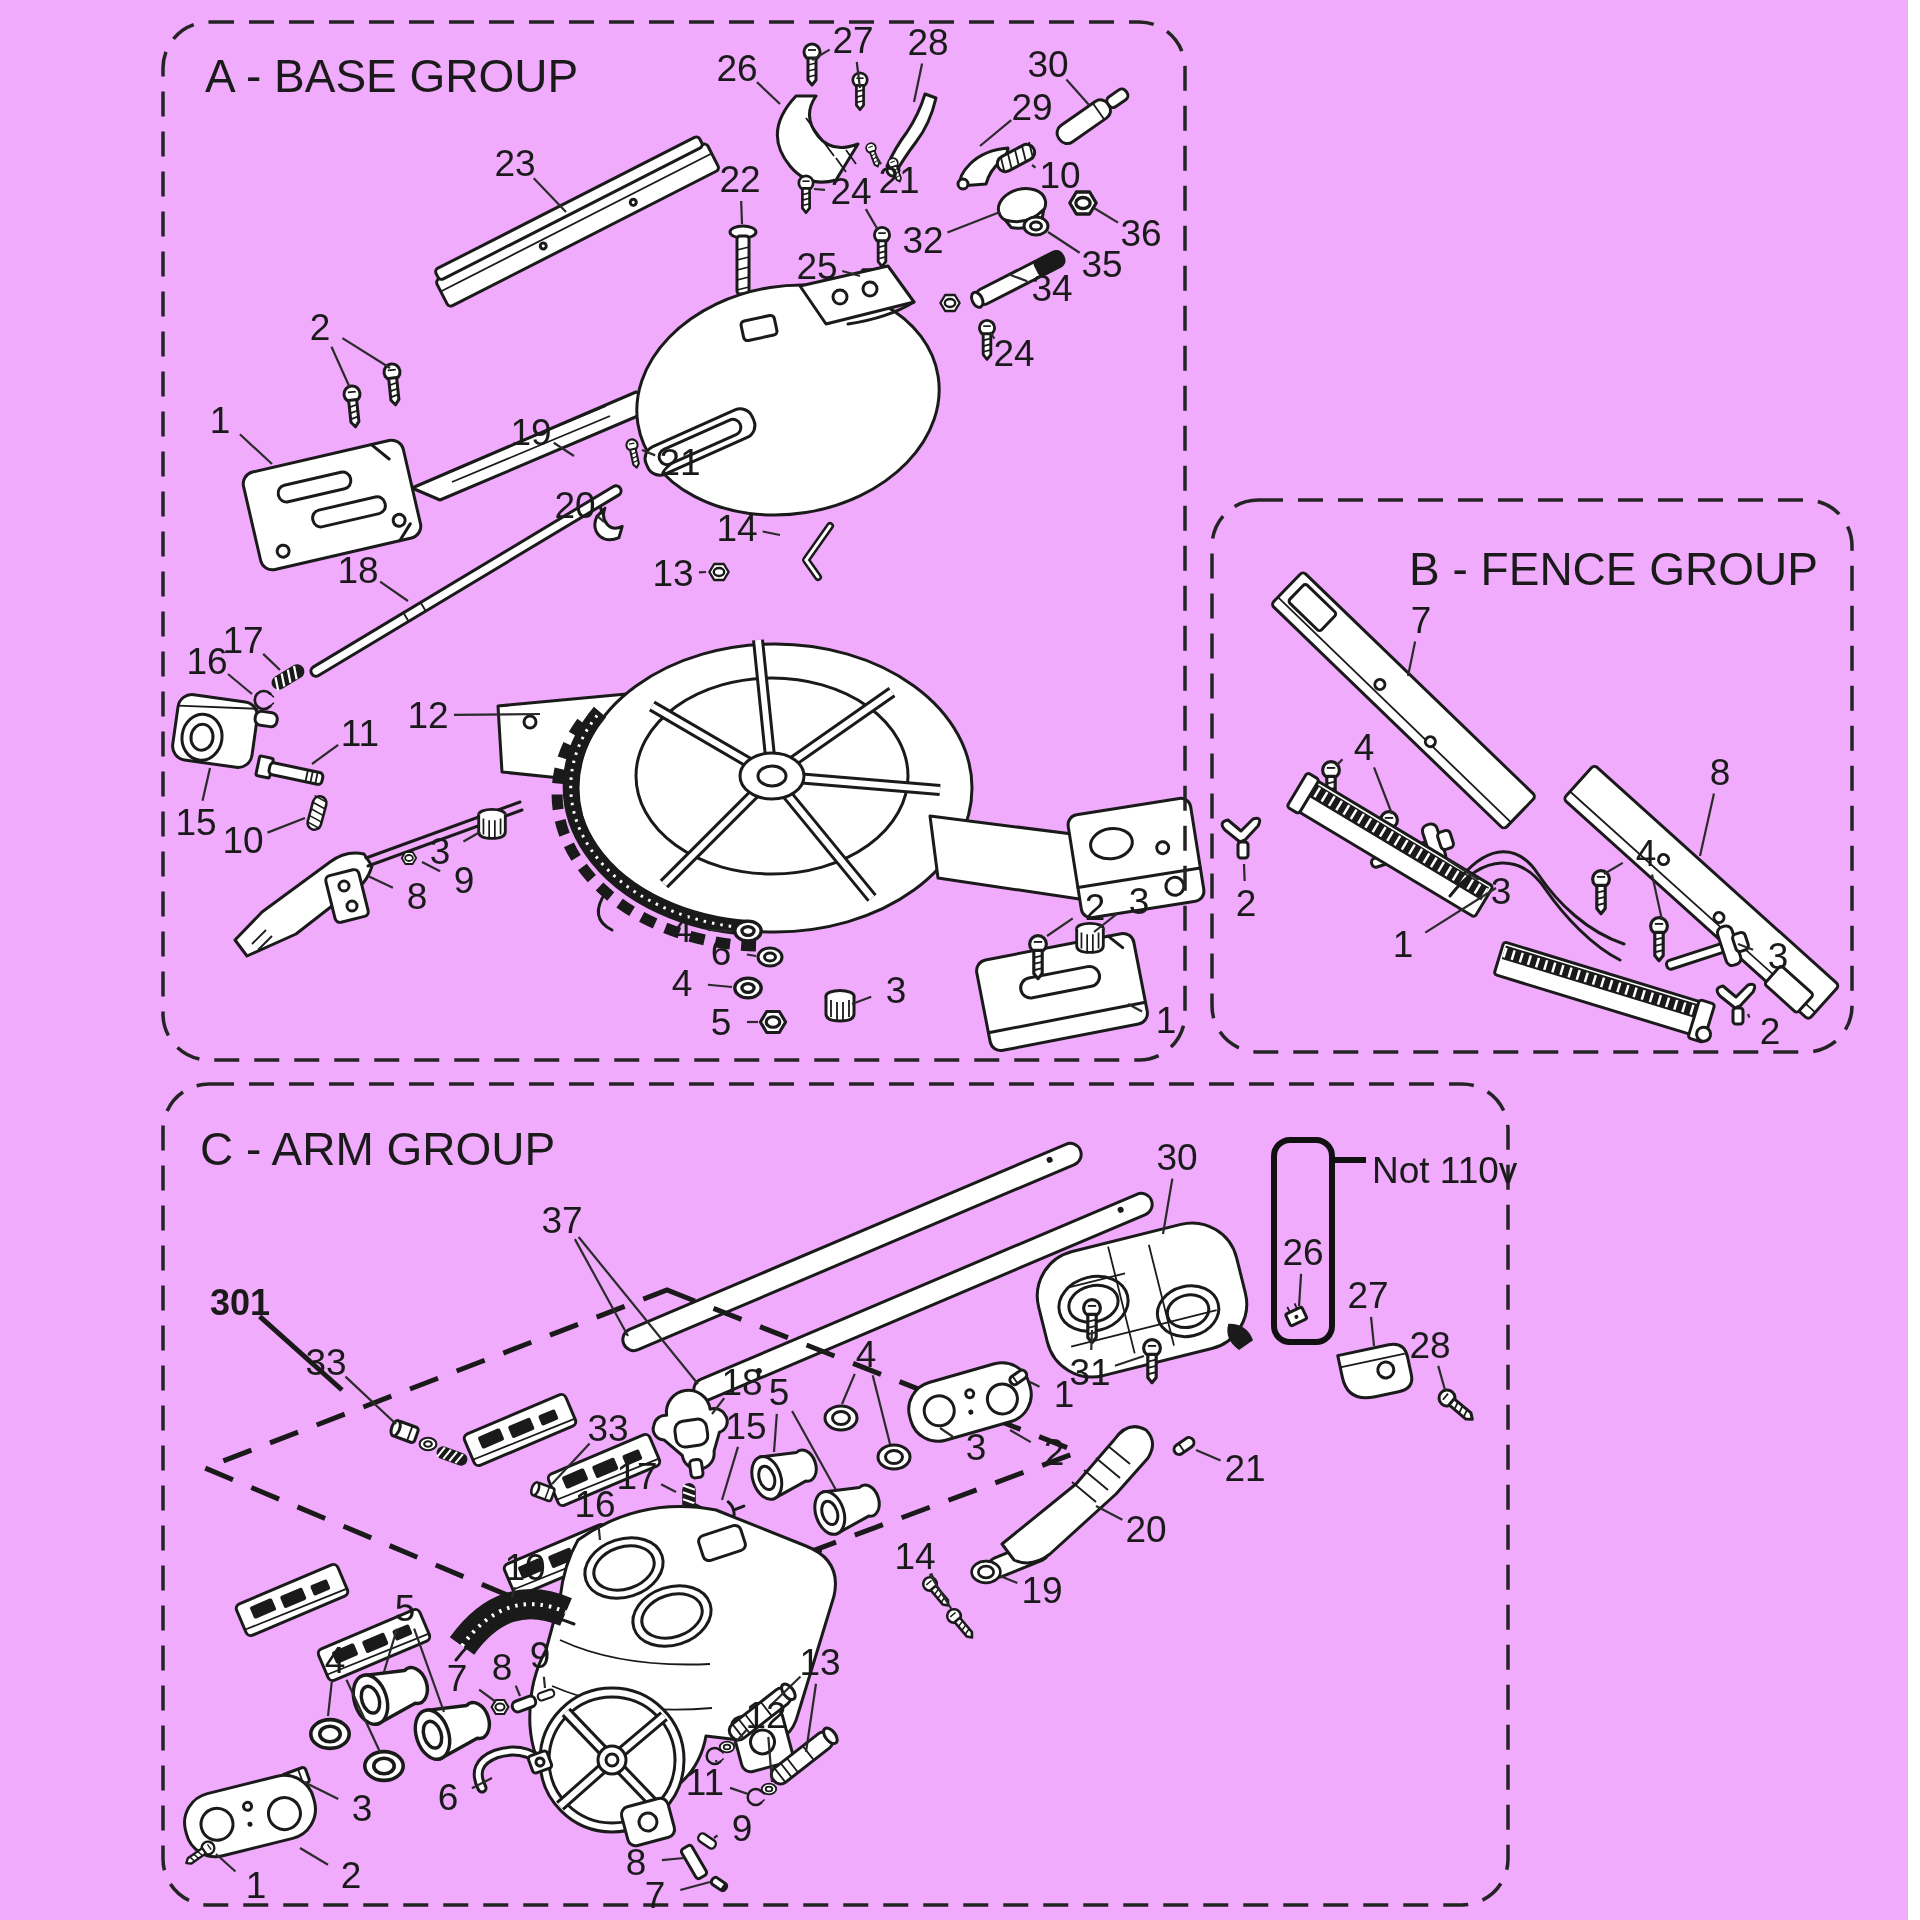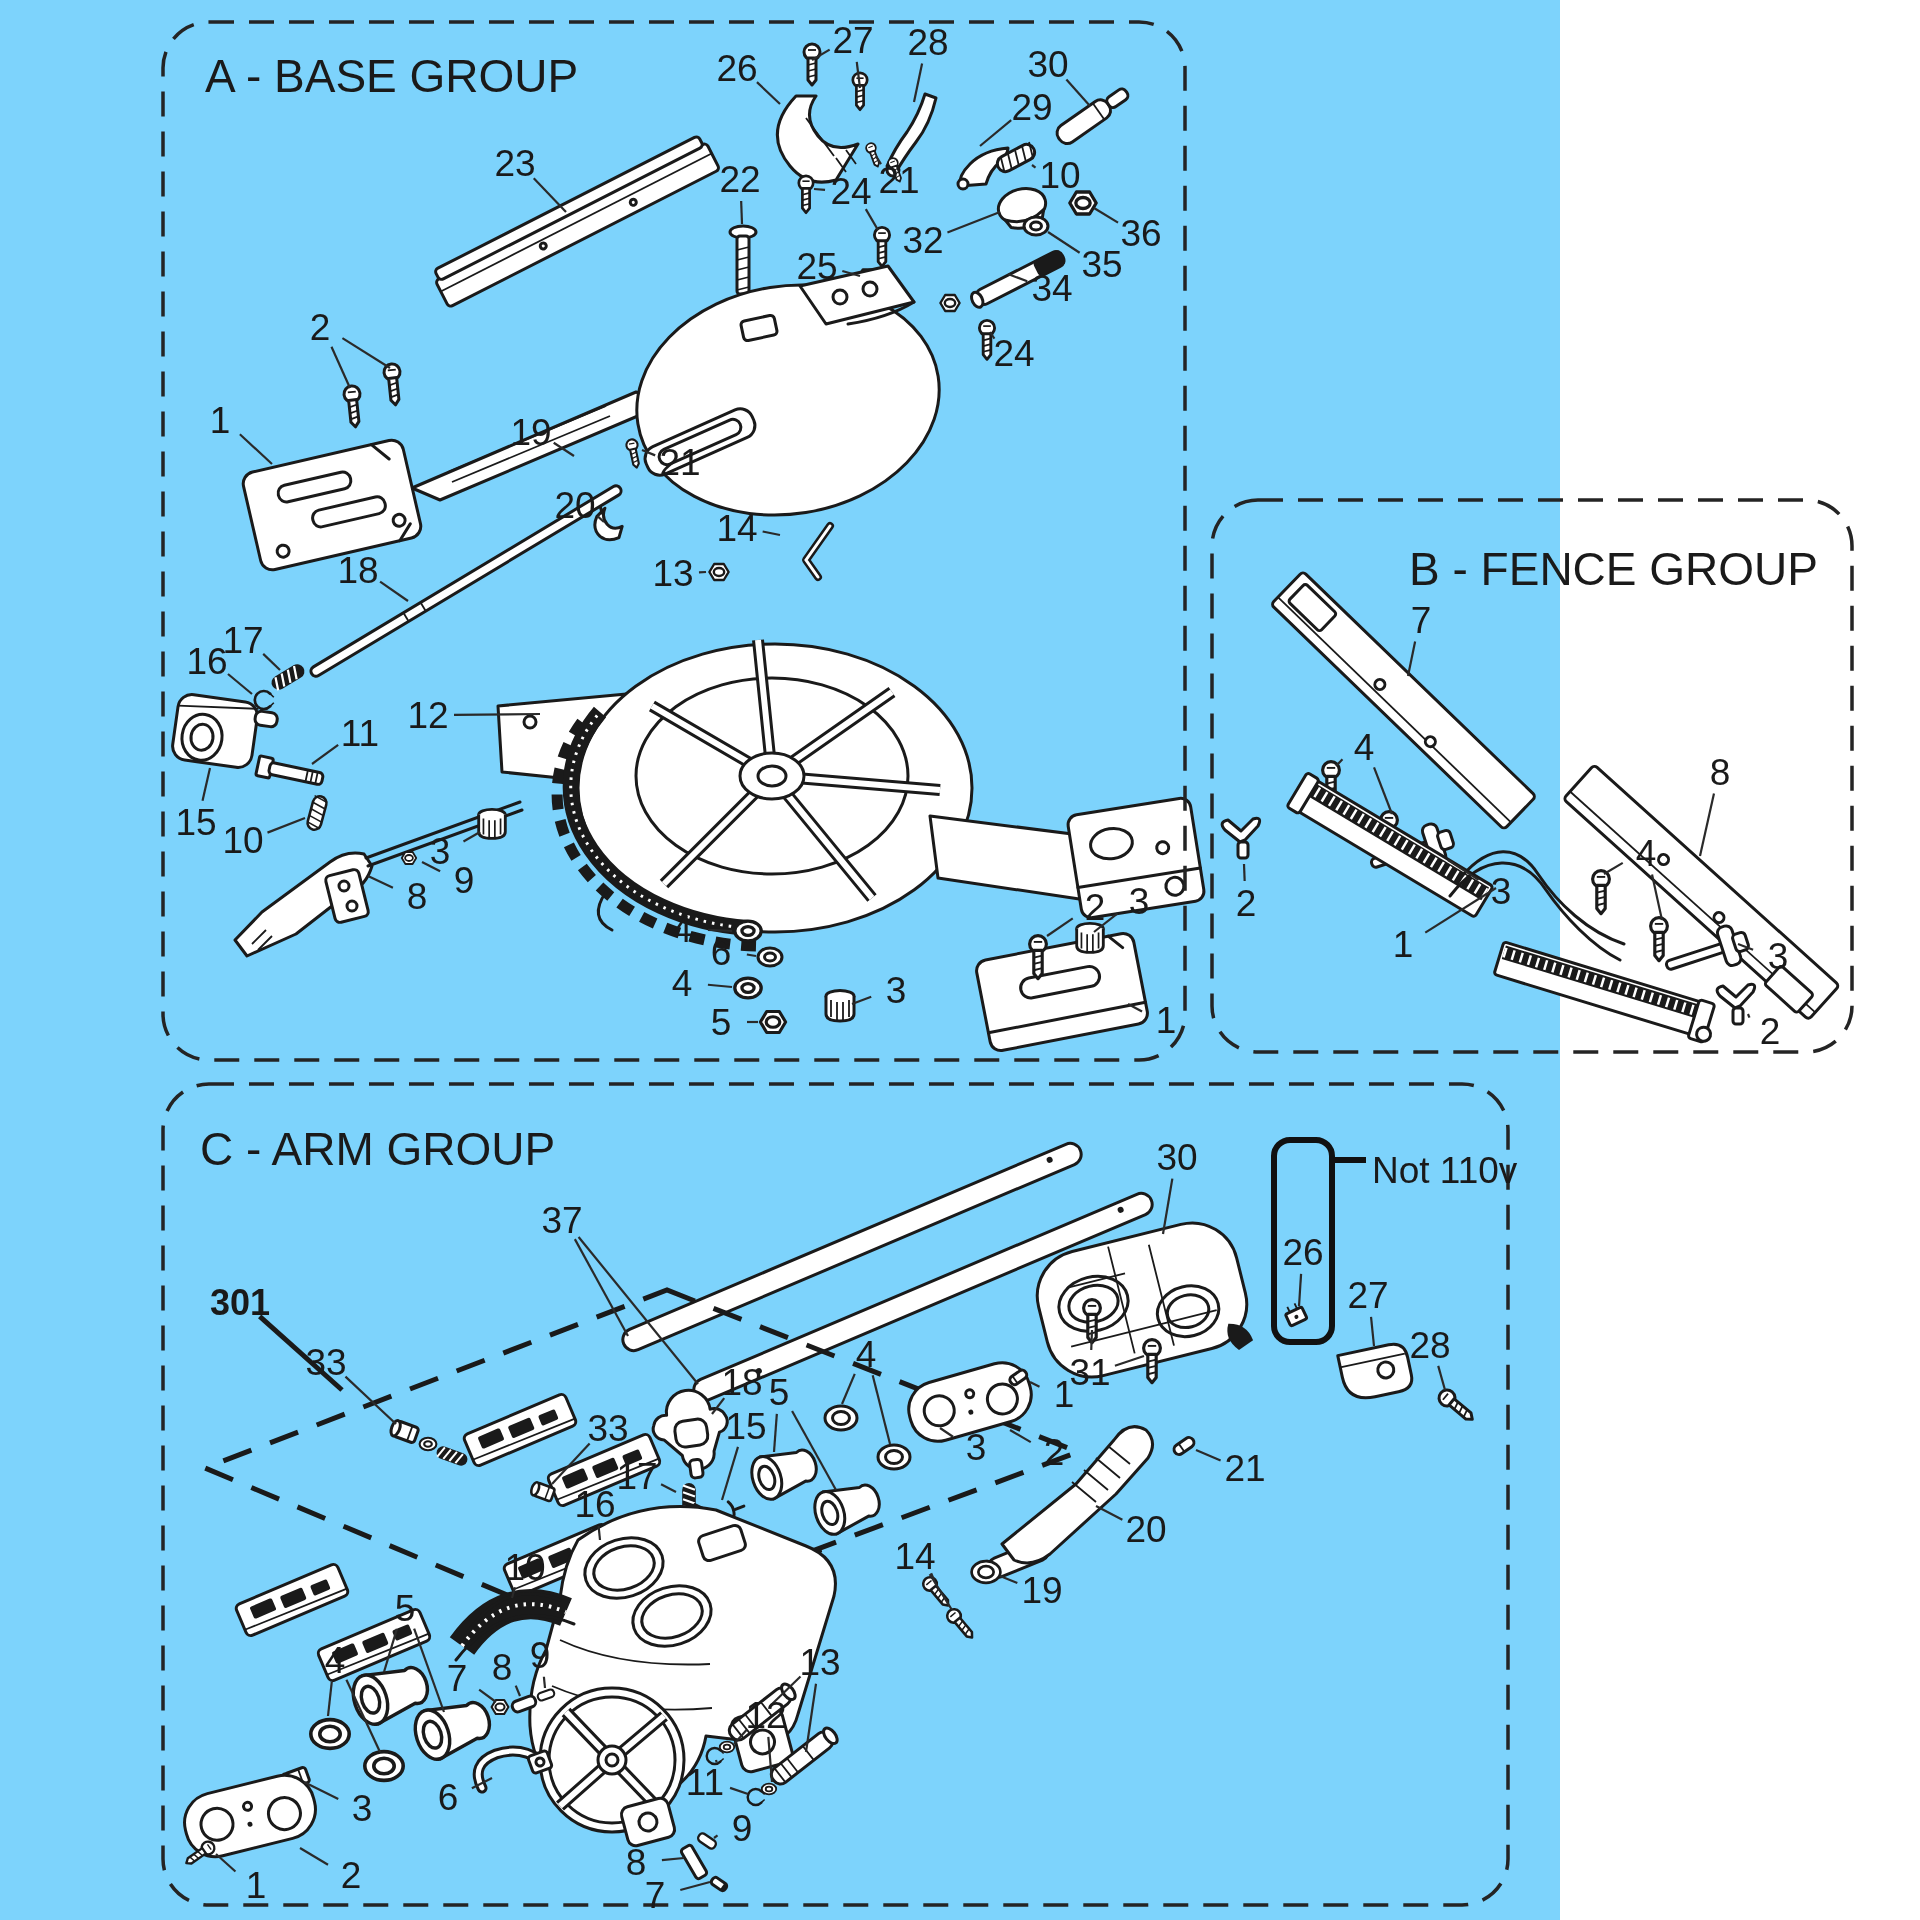--- a/index.html
+++ b/index.html
@@ -1,16 +1,16 @@
 <!DOCTYPE html>
 <html><head>
 <meta charset="utf-8">
 <style>
   html,body{margin:0;padding:0;background:#fff;}
-  #stage{width:1560px;height:1920px;position:relative;background:#7dd3fc;}
+  #stage{width:1908px;height:1920px;position:relative;background:#f0abfc;}
   svg{display:block;}
   .gbox{fill:none;stroke:#242424;stroke-width:3.5;stroke-dasharray:25 15;}
   .d301{fill:none;stroke:#1a1a1a;stroke-width:5;stroke-dasharray:30 20;}
   .gtitle{font-family:"Liberation Sans",sans-serif;font-size:46px;fill:#1a1a1a;}
   .clabel{font-family:"Liberation Sans",sans-serif;font-size:37px;fill:#1a1a1a;}
   .clabel.b{font-weight:700;font-size:36px;}
   .leader{stroke:#2a2a2a;stroke-width:2.2;}
   .leader.bold{stroke:#1a1a1a;stroke-width:5;}
   .nbox{fill:none;stroke:#111;stroke-width:6;}
   .nline{stroke:#111;stroke-width:6;}

